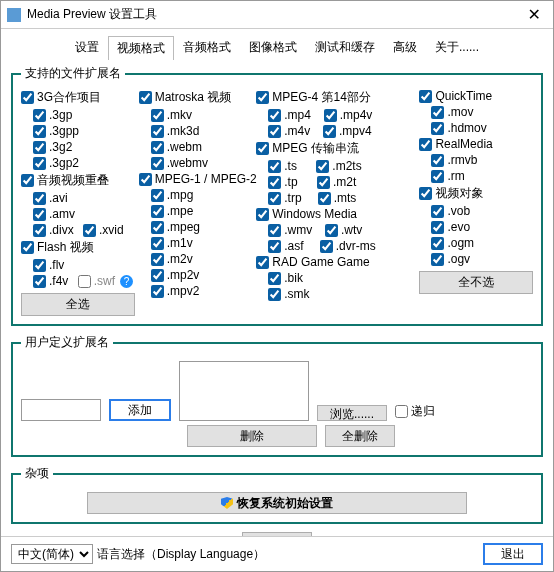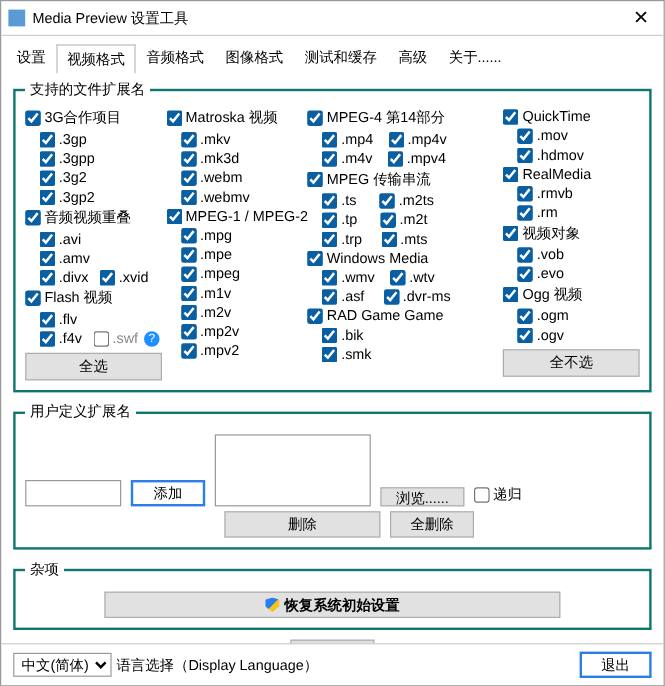--- a/index.html
+++ b/index.html
@@ -1,20 +1,20 @@
 <!DOCTYPE html>
 <html><head>
 <meta charset="utf-8">
 <style>
 * { box-sizing: border-box; margin: 0; padding: 0; font-family: "Microsoft YaHei", "Segoe UI", sans-serif; font-size: 12px; }
 body { background: #fff; width: 554px; height: 572px; border: 1px solid #999; display: flex; flex-direction: column; }
 .titlebar { display: flex; align-items: center; padding: 4px 6px; border-bottom: 1px solid #ccc; }
 .titlebar .ico { width: 14px; height: 14px; background: #5a9bd5; margin-right: 6px; }
 .titlebar .close { margin-left: auto; font-size: 16px; cursor: pointer; padding: 0 6px; }
-.tabs { display: flex; padding: 6px 4px 0 4px; }
+.tabs { display: flex; padding: 6px 4px 0 4px; justify-content: center; }
 .tab { padding: 3px 8px; border: 1px solid transparent; border-bottom: none; cursor: pointer; }
 .tab-active { border-color: #bbb; background: #fff; position: relative; top: 1px; }
 .content { flex: 1; padding: 6px 10px 4px 10px; overflow: hidden; }
 fieldset { border: 2px solid #0f766e; padding: 6px 8px 8px 8px; margin-bottom: 8px; }
 legend { padding: 0 4px; }
 .cols { display: flex; gap: 4px; }
 .col { flex: 1; min-width: 0; }
 .chk { display: flex; align-items: center; gap: 3px; padding: 1px 0; white-space: nowrap; }
 .indent { margin-left: 12px; }
 .chk input[type=checkbox] { width: 13px; height: 13px; accent-color: #0a5fa3; }
@@ -236,24 +236,20 @@
             <span>视频对象</span>
           </label>
   <label class="chk indent">
             <input type="checkbox" checked="" style="">
             <span>.vob</span>
           </label>
   <label class="chk indent">
             <input type="checkbox" checked="" style="">
             <span>.evo</span>
           </label>
-  <label class="chk">
-            <input type="checkbox" checked="" style="">
-            <span>Ogg 视频</span>
-          </label>
   <label class="chk indent">
             <input type="checkbox" checked="" style="">
             <span>.ogm</span>
           </label>
   <label class="chk indent">
             <input type="checkbox" checked="" style="">
             <span>.ogv</span>
           </label>
   <div class="sel-row">
             <div class="btn btn-wide">全不选</div>

